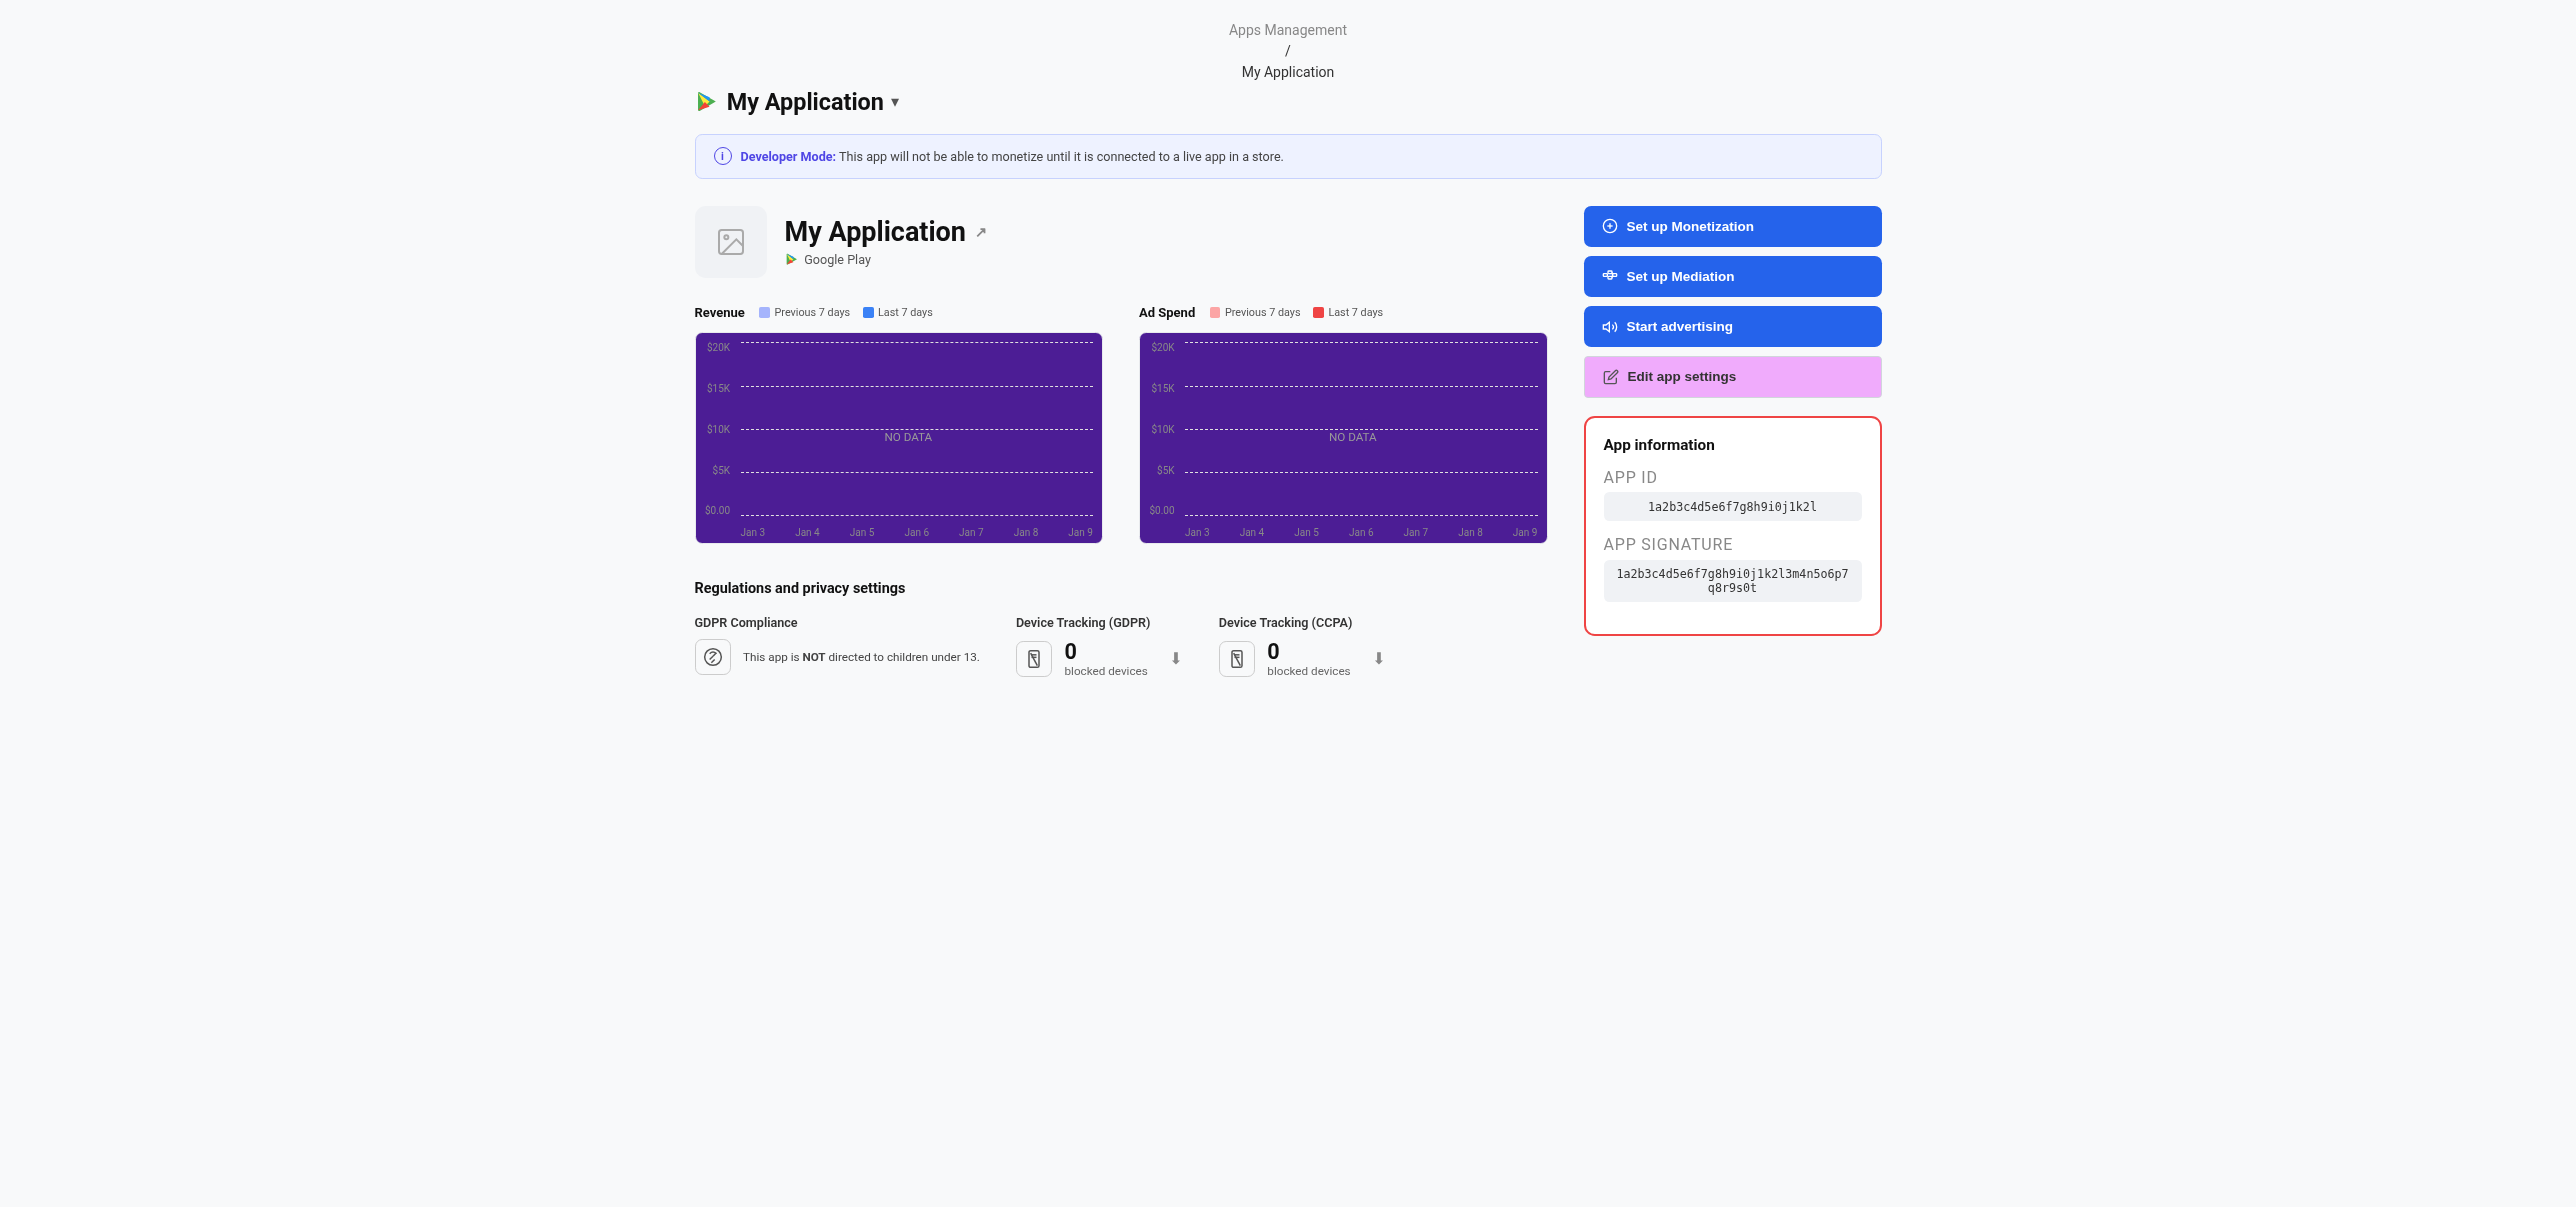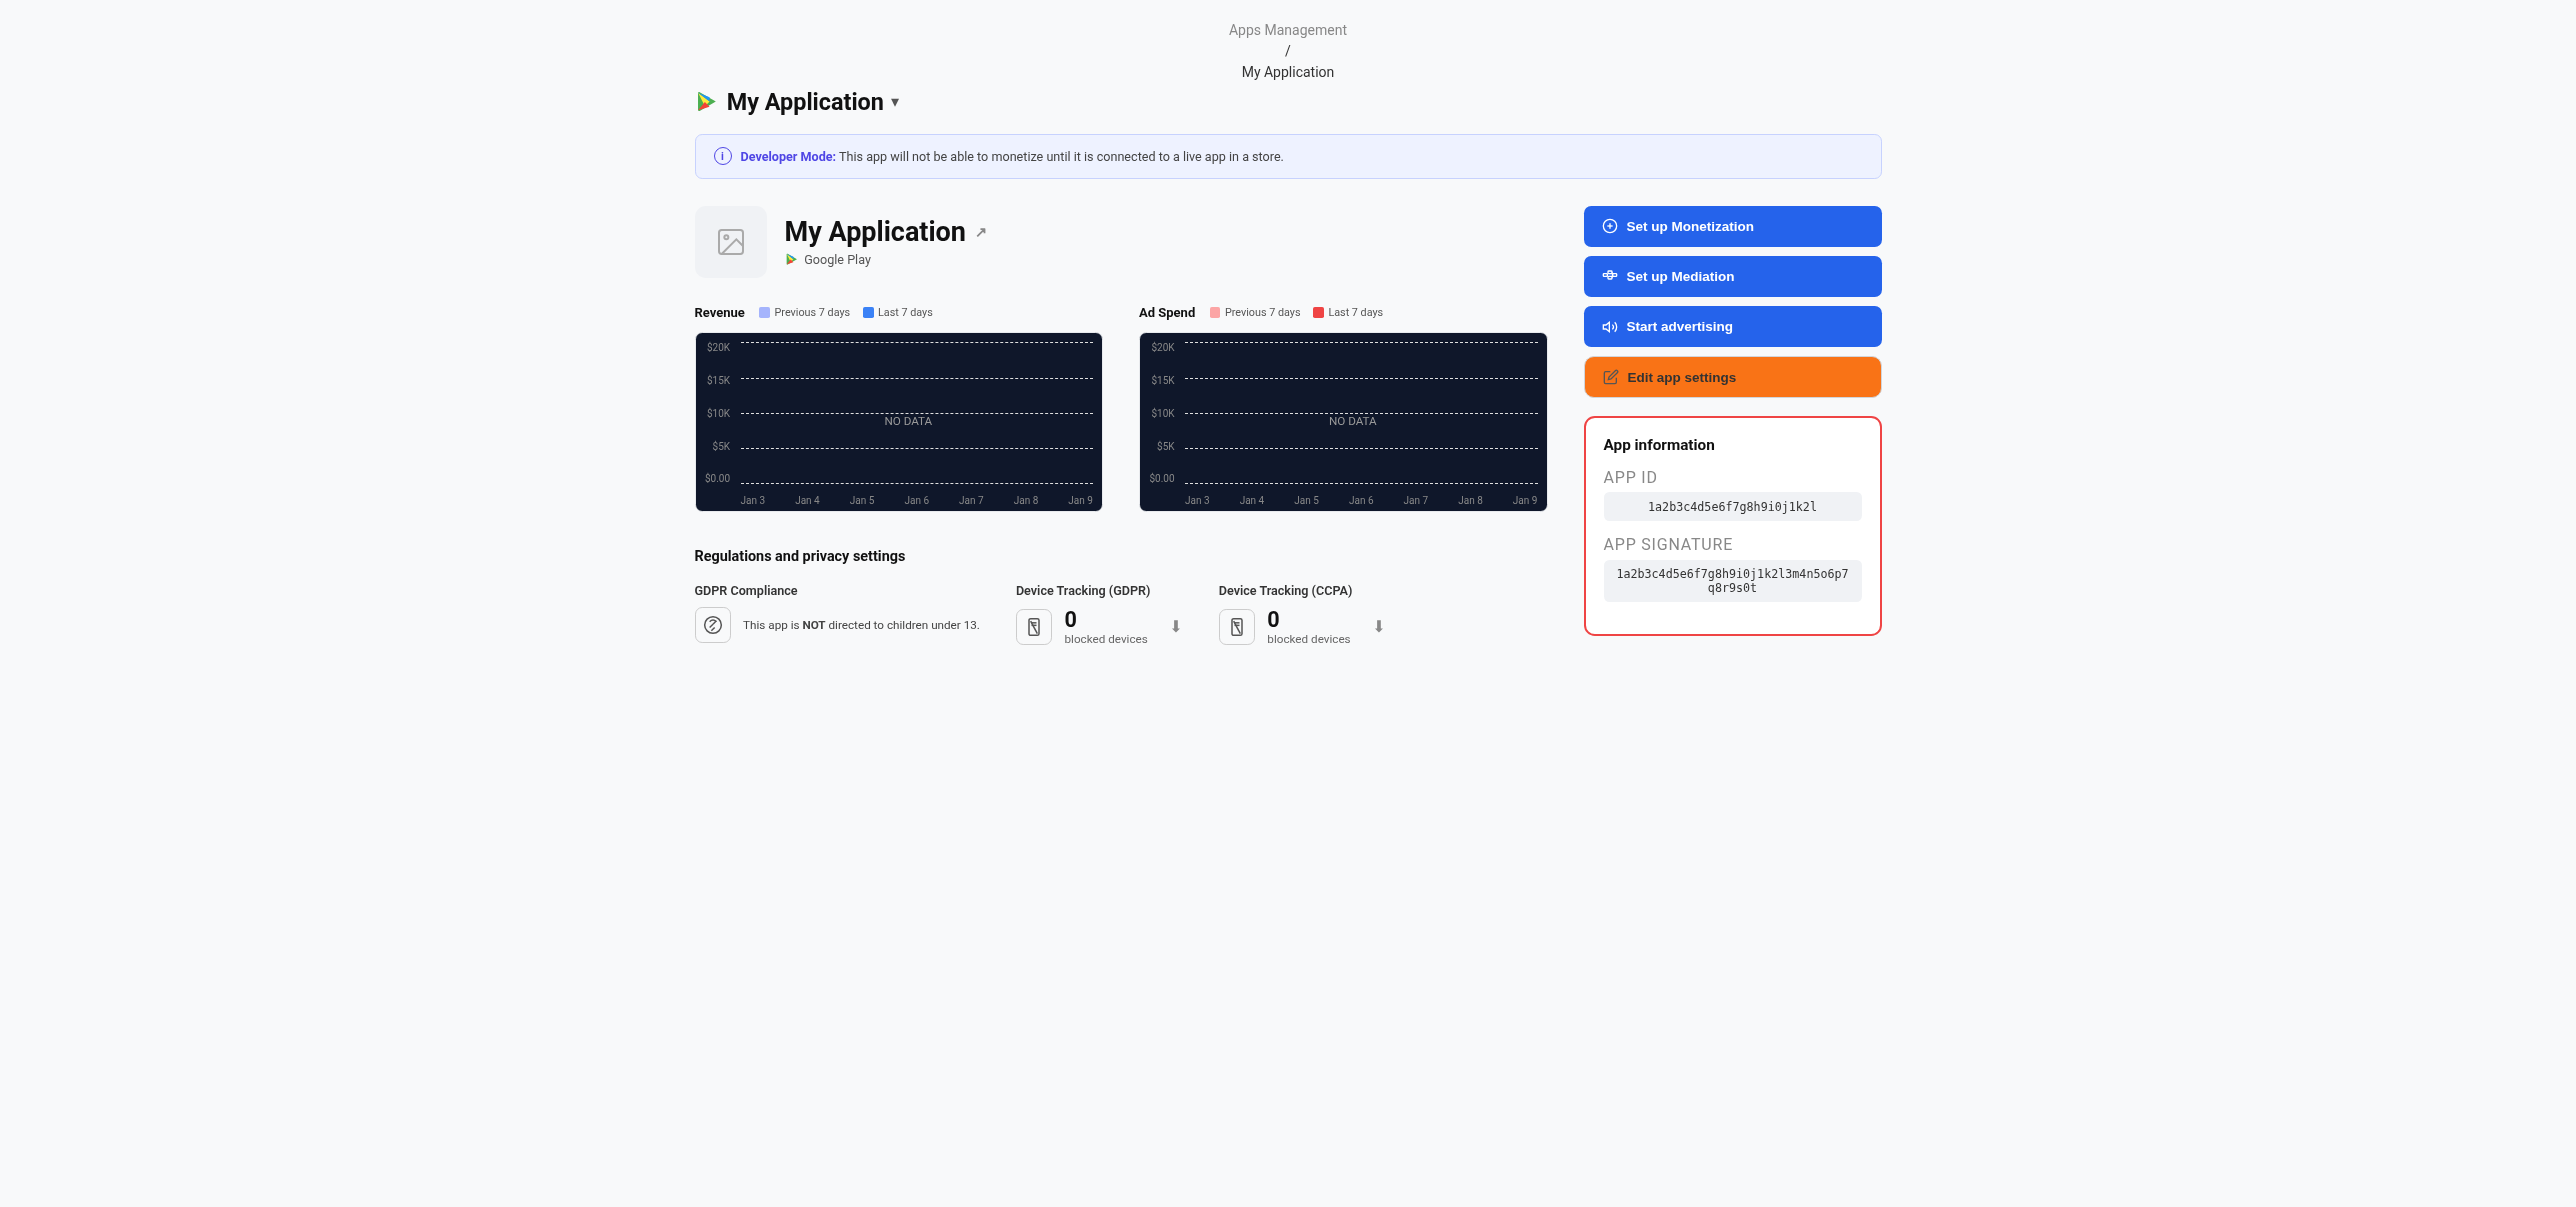--- a/index.html
+++ b/index.html
@@ -160,25 +160,25 @@
       display: flex;
       align-items: center;
       gap: 4.5px;
     }
     .legend-dot {
       width: 10.8px;
       height: 10.8px;
       border-radius: 1.8px;
     }
     .chart-area {
-      background: #0f172a;
+      background: #4c1d95;
       border: 0.9px solid #e8eaed;
       border-radius: 7.2px;
       padding: 14.4px;
-      height: 180px;
+      height: 212px;
       position: relative;
     }
     .chart-y-labels {
       position: absolute;
       left: 0;
       top: 9px;
       bottom: 27px;
       display: flex;
       flex-direction: column;
       justify-content: space-between;
@@ -299,30 +299,29 @@
       padding: 12.6px 18px;
       font-size: 13.5px;
       font-weight: 600;
       cursor: pointer;
       display: flex;
       align-items: center;
       gap: 9px;
       width: 100%;
     }
     .btn-outline {
-      background: #f97316;
+      background: #f0abfc;
       color: #333;
       border: 1.3px solid #d1d5db;
-      border-radius: 10px;
+      border-radius: 4px;
       padding: 11.7px 18px;
       font-size: 13.5px;
       font-weight: 600;
       cursor: pointer;
       display: flex;
-      align-items: center;
       gap: 9px;
       width: 100%;
     }
     .app-info-card {
       border: 2.2px solid #ef4444;
       border-radius: 10.8px;
       padding: 18px;
       background: #fff;
     }
     .app-info-card h4 {

